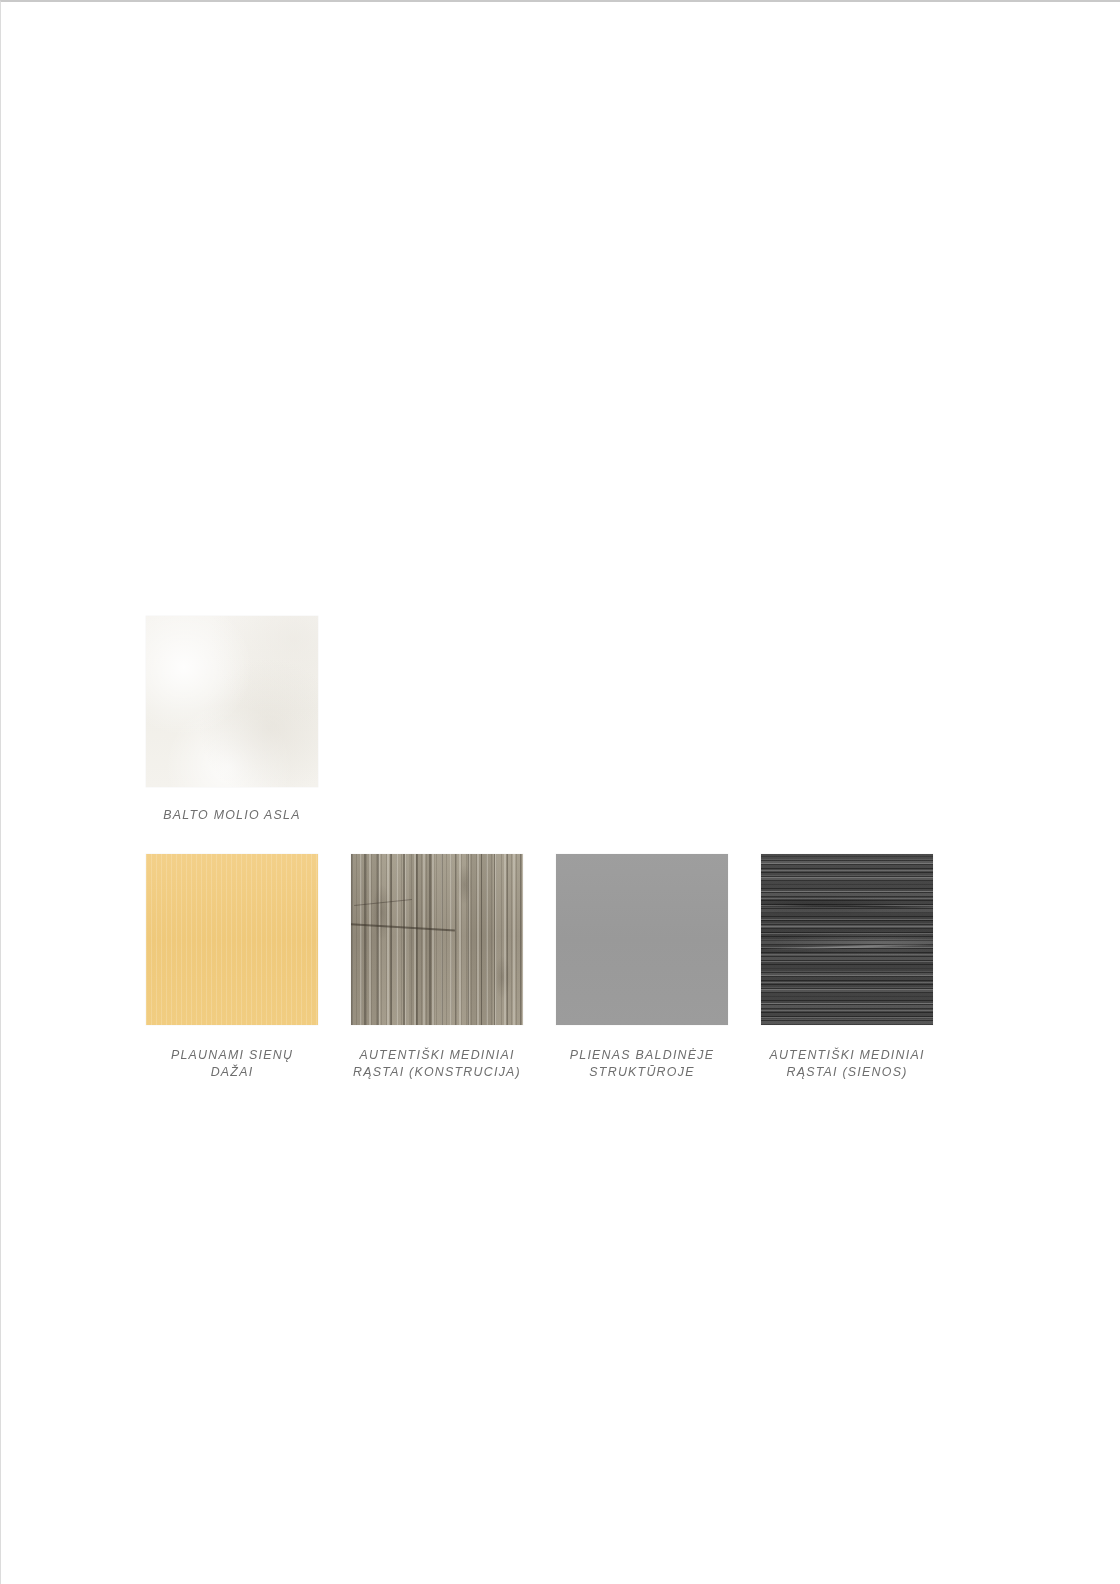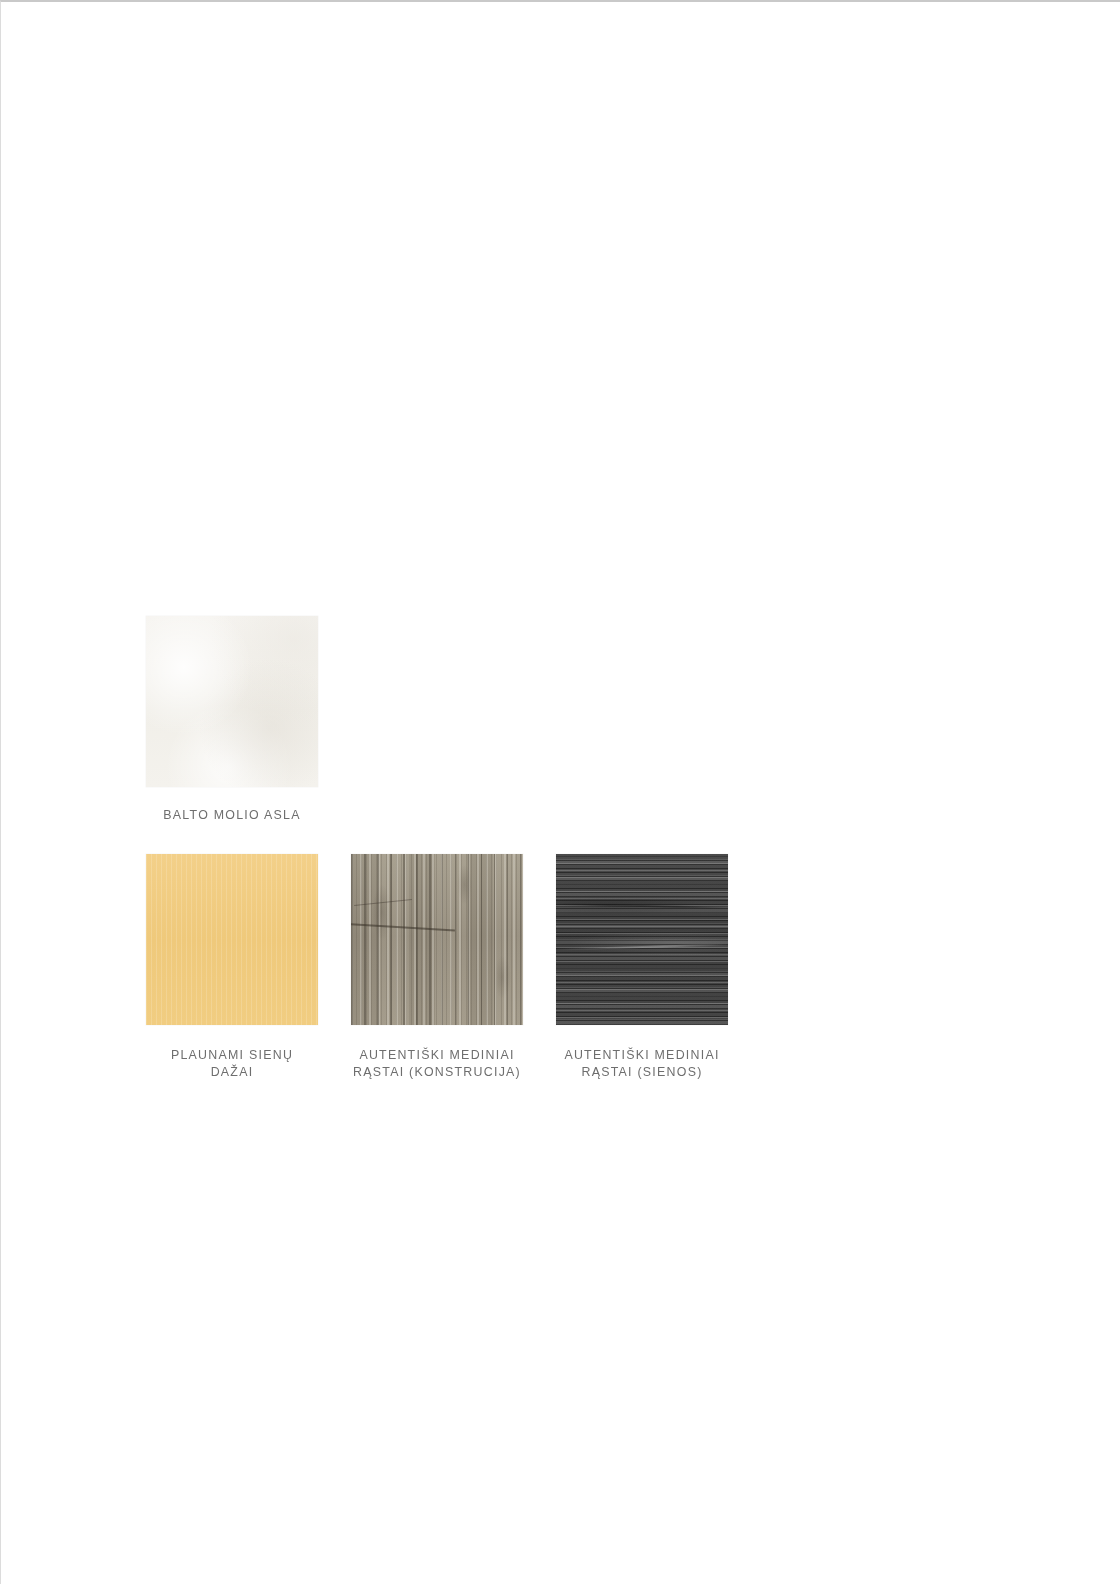--- a/index.html
+++ b/index.html
@@ -30,20 +30,21 @@
     left: 146px;
     top: 616px;
     width: 800px;
   }
 
   
   .row {
     display: flex;
     flex-direction: row;
     align-items: center;
+    font-style: italic;
   }
   .row-1 { margin-bottom: 0; }
 
   .cell {
     width: 172px;
     margin-right: 33px;
     display: flex;
     flex-direction: column;
     align-items: center;
   }
@@ -216,20 +217,25 @@
       <div class="caption">PLAUNAMI SIENŲ
 DAŽAI</div>
     </div>
 
     <div class="cell">
       <div class="swatch tex-wood-light"></div>
       <div class="caption">AUTENTIŠKI MEDINIAI
 RĄSTAI (KONSTRUCIJA)</div>
     </div>
 
+    <div class="cell">
+      <div class="swatch tex-steel"></div>
+      <div class="caption">PLIENAS BALDINĖJE
+STRUKTŪROJE</div>
+    </div>
 
     <div class="cell">
       <div class="swatch tex-wood-dark"></div>
       <div class="caption">AUTENTIŠKI MEDINIAI
 RĄSTAI (SIENOS)</div>
     </div>
 
   </div>
 
 </div>

